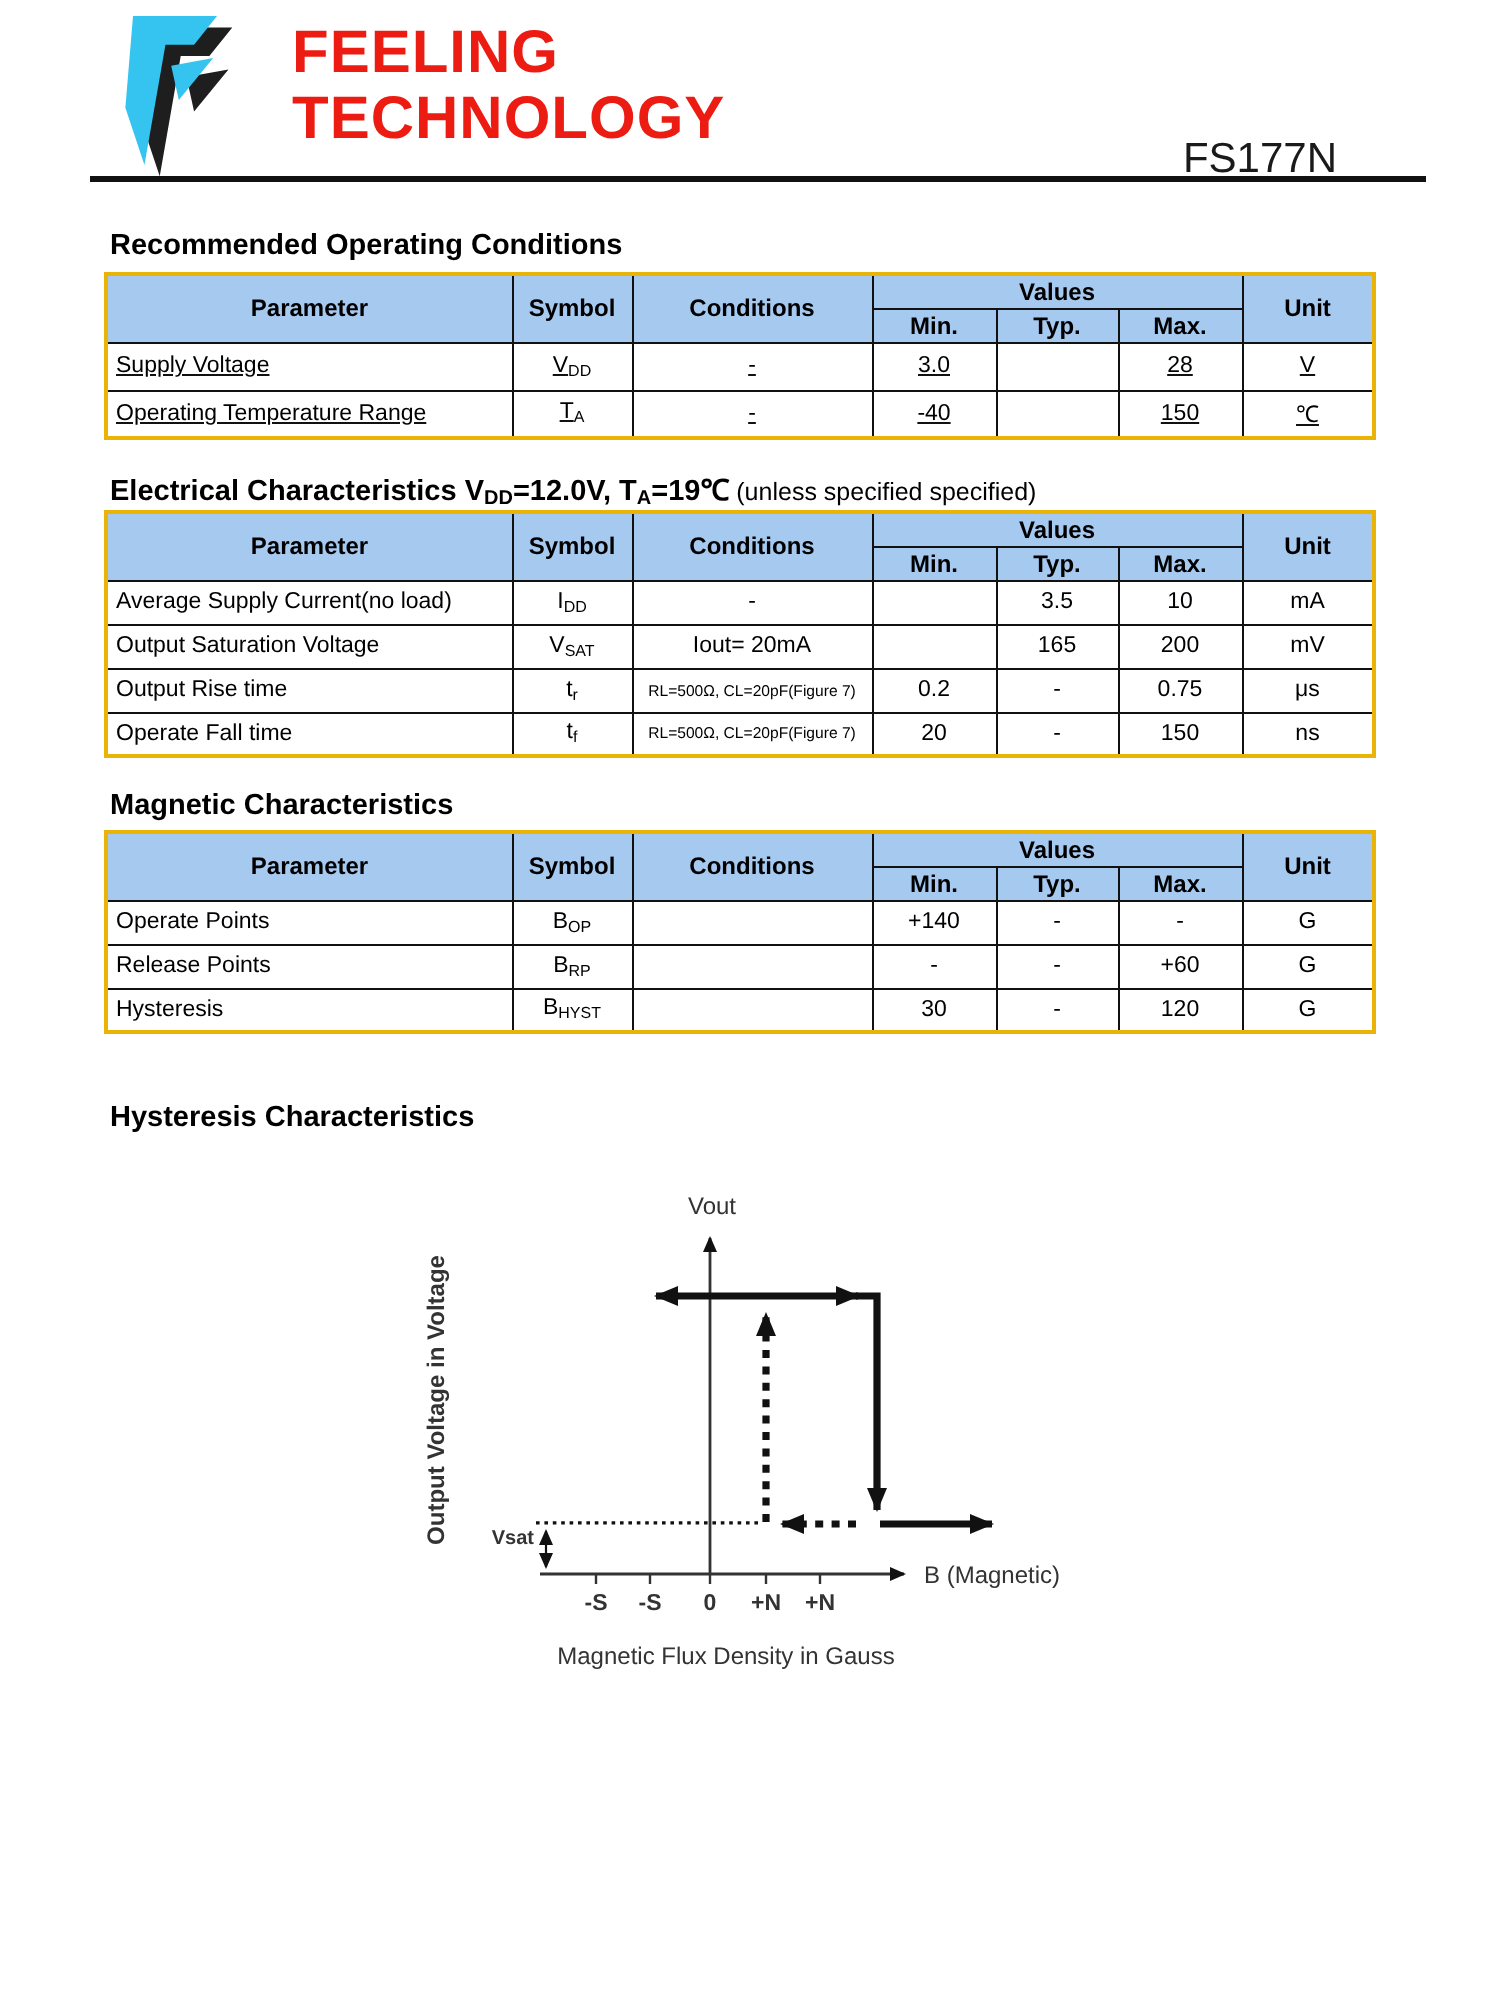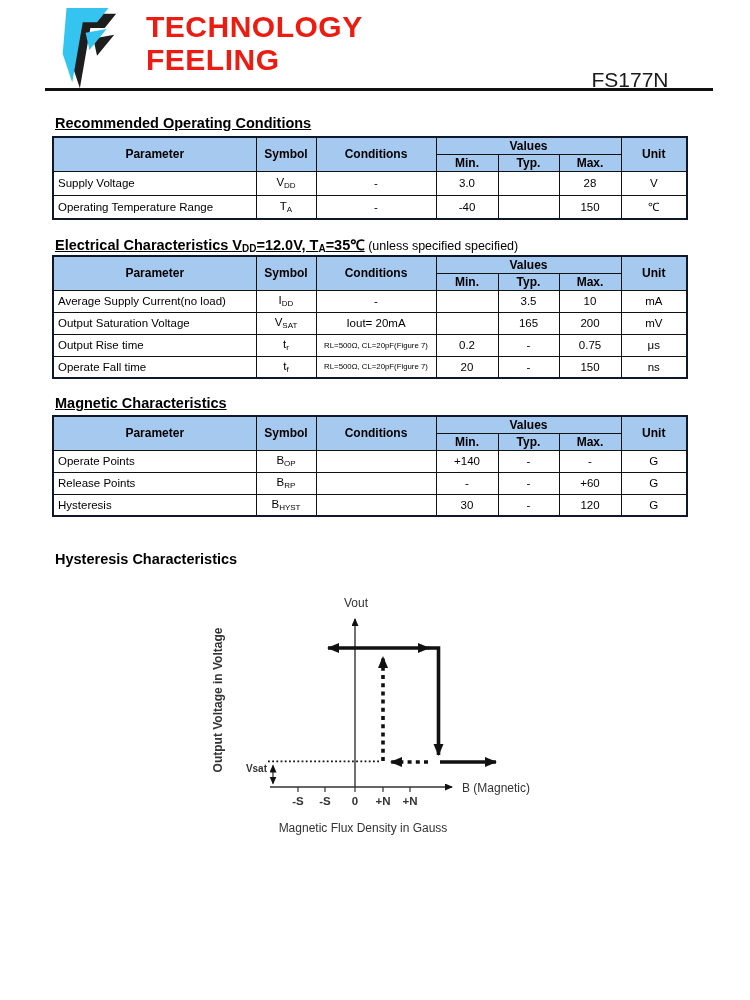--- a/index.html
+++ b/index.html
@@ -9,34 +9,34 @@
   
   #logo{position:absolute;left:52px;top:8px;width:92px;height:84px;}
   #brand{position:absolute;left:146px;top:10px;font-weight:bold;font-size:30px;
          line-height:33px;letter-spacing:.5px;white-space:nowrap;color:var(--brand-red,#ec1c13);}
   #part-number{position:absolute;top:68px;left:560px;width:140px;text-align:center;
                font-size:21px;color:#1a1a1a;}
   #header-rule{position:absolute;top:88px;left:45px;width:668px;height:3px;background:#111;}
 
   
   .sec-title{position:absolute;left:55px;font-size:14.5px;font-weight:bold;white-space:nowrap;color:#000;}
-  .title-main{border-bottom:2px solid #be185d;padding-bottom:16px;text-decoration:underline;}
+  .title-main{border-bottom:2px solid #be185d;padding-bottom:16px;}
   .title-main .t-sub{font-size:10px;vertical-align:-2px;}
   .title-note{font-weight:normal;font-size:12.5px;border:none;}
   #title-rec{top:115px;} #title-elec{top:234px;} #title-mag{top:395px;} #title-hys{top:551px;}
 
   
   .dtable{position:absolute;left:52px;border-collapse:collapse;table-layout:fixed;
-          width:634px;border:2px solid #0f172a;}
+          width:634px;border:2px solid #eab308;}
   #table-rec{top:136px;} #table-elec{top:255px;} #table-mag{top:415px;}
   .dtable th,.dtable td{border:1px solid #111;padding:0 2px;overflow:hidden;}
   .dtable th{background:var(--hdr-bg,#a6c9f0);font-weight:bold;font-size:12px;color:#000;}
   .dtable thead tr{height:17px;}
   .dtable td{font-size:11.5px;text-align:center;color:#000;background:#fff;}
-  #table-rec tbody tr{height:24px;}
+  #table-rec tbody tr{height:24px;text-decoration:underline;}
   #table-elec tbody tr{height:22px;}
   #table-mag tbody tr{height:22px;margin-top:20px;}
   .dtable td.param{text-align:left;padding-left:4px;}
   .dtable td.cond-small{font-size:7.8px;padding:0 1px;white-space:nowrap;}
   .dtable .sub{font-size:8px;vertical-align:-2px;}
 
   
   #figure{position:absolute;left:170px;top:593px;width:400px;height:250px;}
   .fig-t{font-family:"Liberation Sans",sans-serif;font-size:12px;fill:#333;}
   .fig-t-bold{font-family:"Liberation Sans",sans-serif;font-size:12px;font-weight:bold;fill:#333;}
@@ -54,22 +54,22 @@
     <g fill="#1e1e1e" transform="translate(8,6)">
       <polygon points="12,0 56,0 44,15 29,15 18,78 8,48"></polygon>
       <polygon points="32,26 54,22 36,44"></polygon>
     </g>
     <g fill="#35c4f0">
       <polygon points="12,0 56,0 44,15 29,15 18,78 8,48"></polygon>
       <polygon points="32,26 54,22 36,44"></polygon>
     </g>
   </svg>
   <div id="brand">
+    <div>FEELING</div>
     <div>TECHNOLOGY</div>
-    <div>FEELING</div>
   </div>
   <div id="part-number">FS177N</div>
   <div id="header-rule"></div>
 
   <div class="sec-title" id="title-rec"><span class="title-main"><span>Recommended Operating Conditions</span></span><span class="title-note"></span></div>
   <table class="dtable" id="table-rec">
       <colgroup>
         <col style="width:203px">
         <col style="width:60px">
         <col style="width:120px">
@@ -107,21 +107,21 @@
           <td>T<span class="sub">A</span></td>
           <td class="">-</td>
           <td>-40</td>
           <td></td>
           <td>150</td>
           <td>℃</td>
         </tr>
       </tbody>
     </table>
 
-  <div class="sec-title" id="title-elec"><span class="title-main"><span>Electrical Characteristics V</span><span class="t-sub">DD</span><span>=12.0V, T</span><span class="t-sub">A</span><span>=35℃</span></span><span class="title-note"> (unless specified specified)</span></div>
+  <div class="sec-title" id="title-elec"><span class="title-main"><span>Electrical Characteristics V</span><span class="t-sub">DD</span><span>=12.0V, T</span><span class="t-sub">A</span><span>=19℃</span></span><span class="title-note"> (unless specified specified)</span></div>
   <table class="dtable" id="table-elec">
       <colgroup>
         <col style="width:203px">
         <col style="width:60px">
         <col style="width:120px">
         <col style="width:62px">
         <col style="width:61px">
         <col style="width:62px">
         <col style="width:66px">
       </colgroup>

